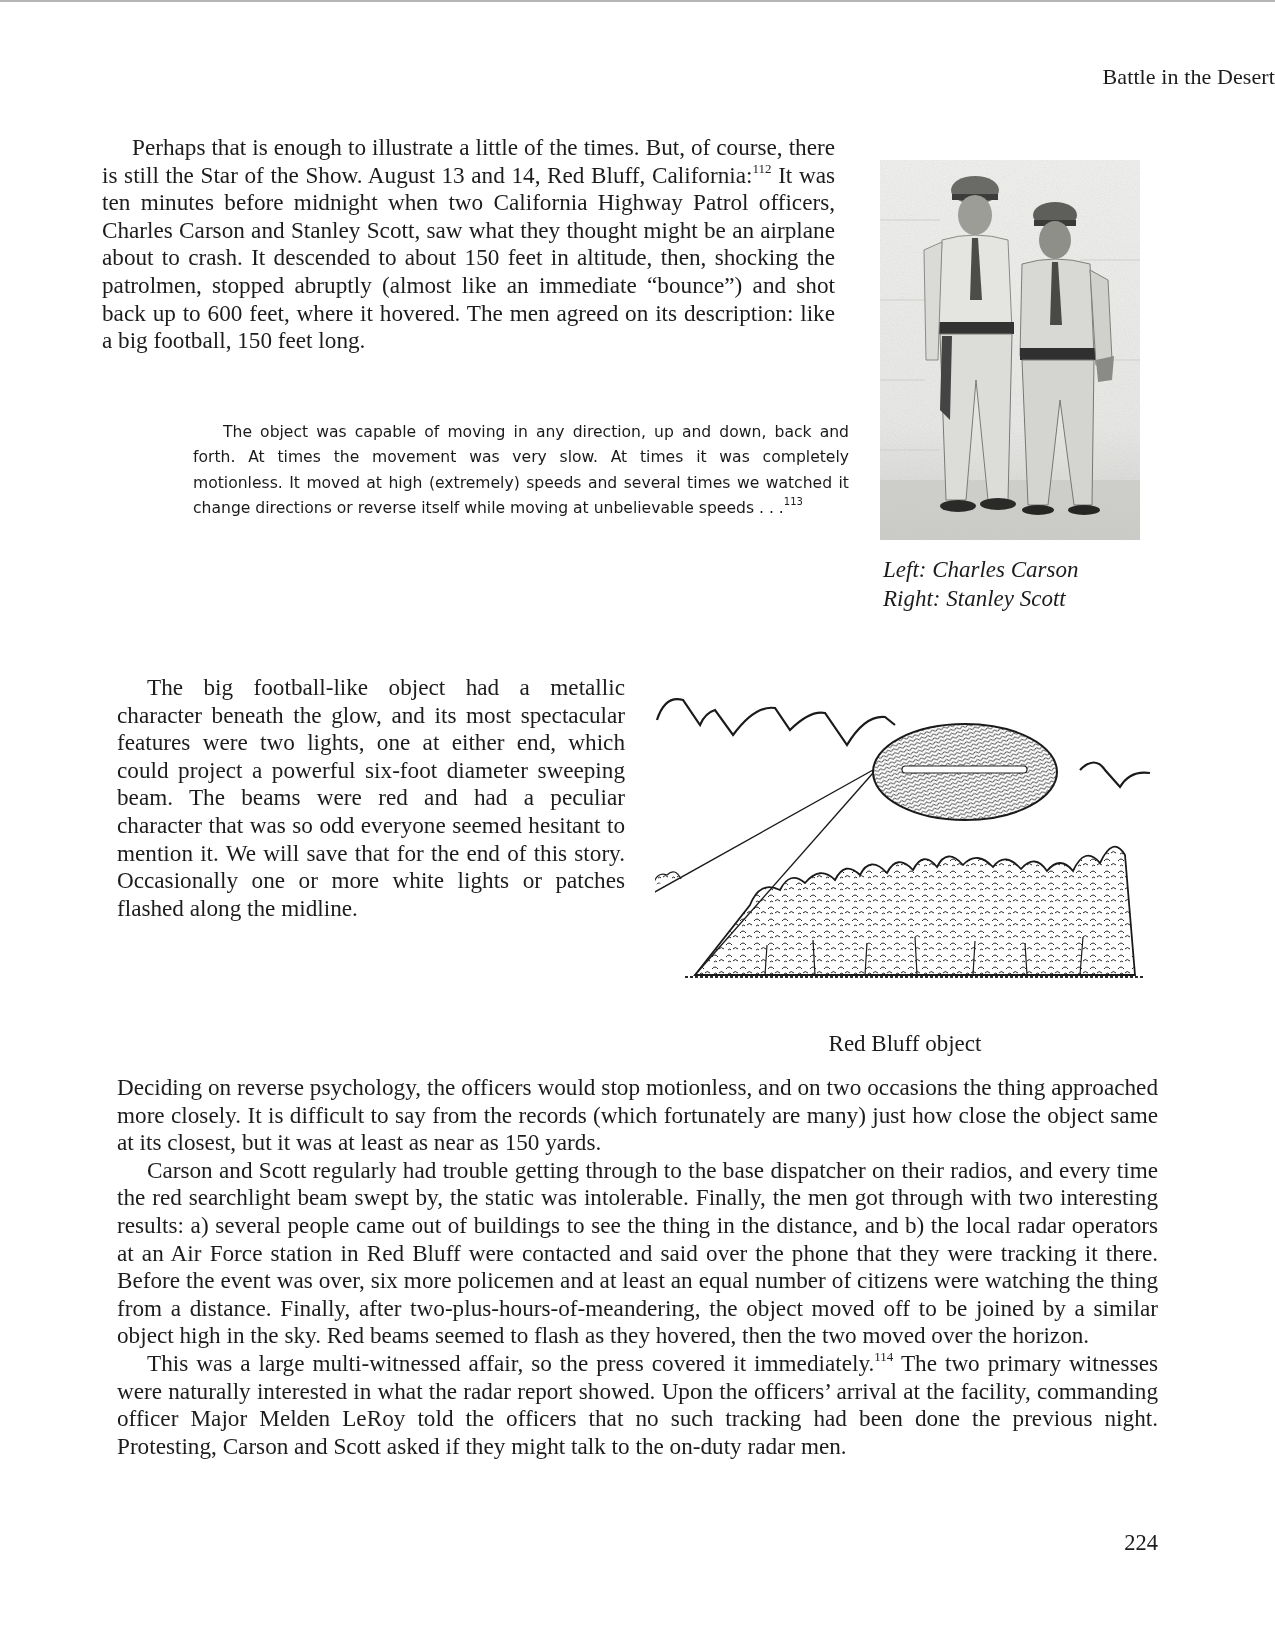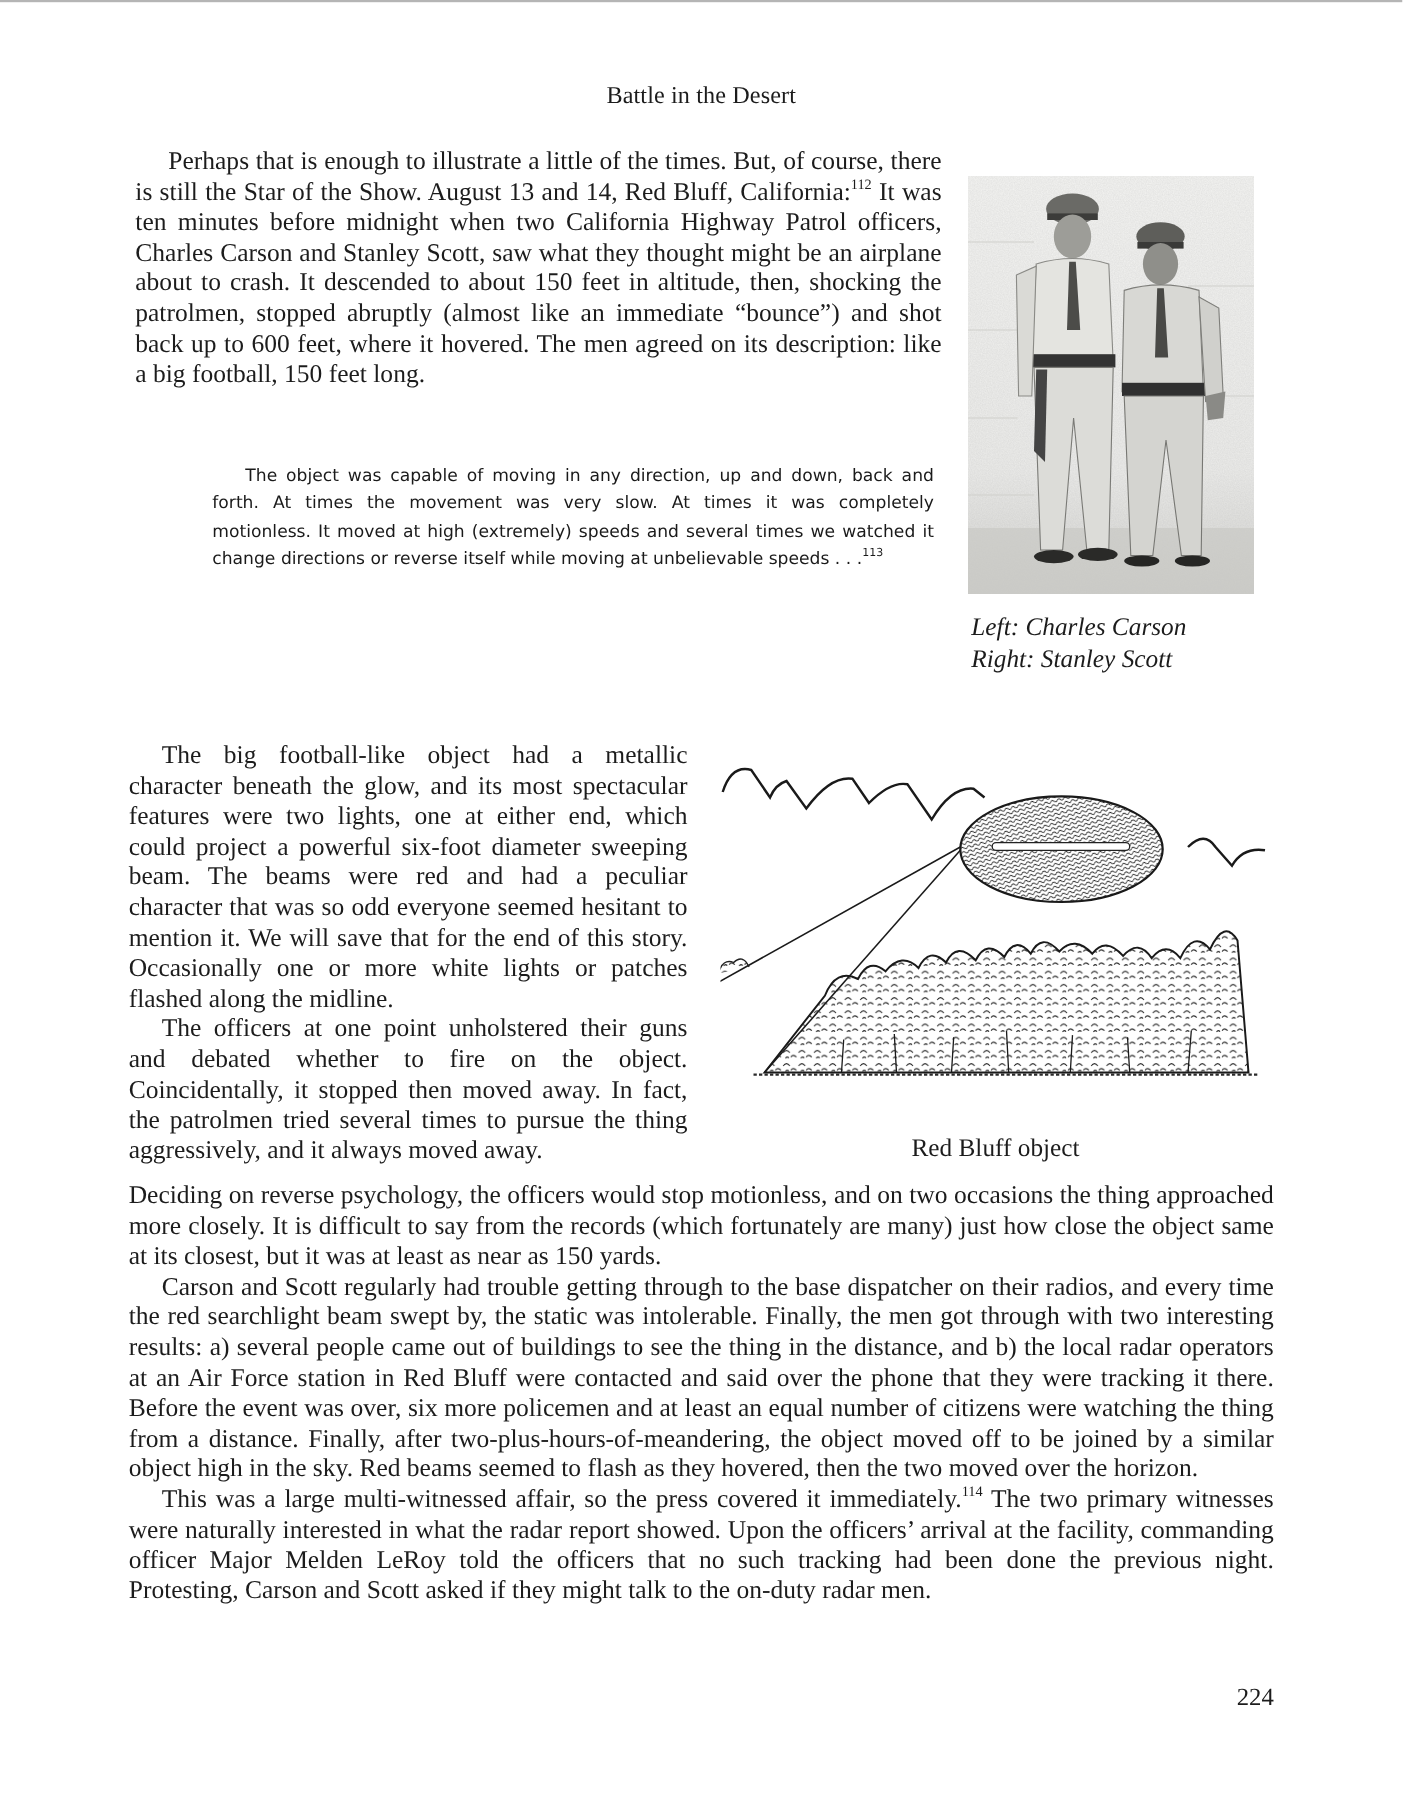--- a/index.html
+++ b/index.html
@@ -3,29 +3,29 @@
   <meta charset="utf-8">
   <style>
     html, body { margin: 0; padding: 0; background: #ffffff; }
     body {
       width: 1275px; height: 1650px; position: relative; overflow: hidden;
       font-family: "Liberation Serif", "DejaVu Serif", serif;
       color: #1c1c1c;
     }
     .top-rule { position: absolute; left: 0; top: 0; width: 1275px; height: 2px; background: #b5b5b5; }
     .running-head {
-      position: absolute; top: 74px; left: 0; width: 1275px; text-align: center;
+      position: absolute; top: 64px; left: 0; width: 1275px; text-align: right;
       font-size: 22px; letter-spacing: 0.1px;
     }
     .body-text { font-size: 23.2px; line-height: 27.6px; text-align: justify; }
     .para { margin: 0; text-indent: 30px; }
     .para.noindent { text-indent: 0; }
     sup.fn { font-size: 13px; line-height: 0; vertical-align: 0; position: relative; top: -10px; }
 
-    #intro-block { position: absolute; left: 123px; top: 134px; width: 733px; }
+    #intro-block { position: absolute; left: 102px; top: 134px; width: 733px; }
 
     .blockquote {
       position: absolute; left: 193px; top: 420px; width: 656px;
       font-family: "DejaVu Sans", "Liberation Sans", sans-serif;
       font-size: 15.6px; line-height: 25.4px; text-align: justify; color: #1a1a1a;
     }
     .blockquote p { margin: 0; text-indent: 30px; }
     .blockquote p.first { text-indent: 32px; }
     .blockquote sup { font-size: 10px; position: relative; top: -8px; vertical-align: 0; line-height: 0; }
 
@@ -119,21 +119,20 @@
     </g>
   </svg>
 </div>
 <div class="photo-caption">
   <div>Left: Charles Carson</div>
   <div>Right: Stanley Scott</div>
 </div>
 
 <div id="mid-block" class="body-text">
   <p class="para">The big football-like object had a metallic character beneath the glow, and its most spectacular features were two lights, one at either end, which could project a powerful six-foot diameter sweeping beam. The beams were red and had a peculiar character that was so odd everyone seemed hesitant to mention it. We will save that for the end of this story. Occasionally one or more white lights or patches flashed along the midline.</p>
-  <p class="para">The officers at one point unholstered their guns and debated whether to fire on the object. Coincidentally, it stopped then moved away. In fact, the patrolmen tried several times to pursue the thing aggressively, and it always moved away.</p>
 </div>
 
 <div class="drawing-wrap">
   <svg width="500" height="350" viewBox="0 0 500 350">
     <defs>
       <pattern id="hatch" width="6" height="4" patternUnits="userSpaceOnUse" patternTransform="rotate(-15)">
         <path d="M0 2 Q1.5 0 3 2 T6 2" stroke="#1e1e1e" stroke-width="0.9" fill="none"></path>
       </pattern>
       <pattern id="foliage" width="14" height="12" patternUnits="userSpaceOnUse">
         <path d="M1 6 q3 -4 6 0 M8 10 q2 -3 5 0 M3 11 q2 -2 3 0" stroke="#222" stroke-width="1" fill="none"></path>

